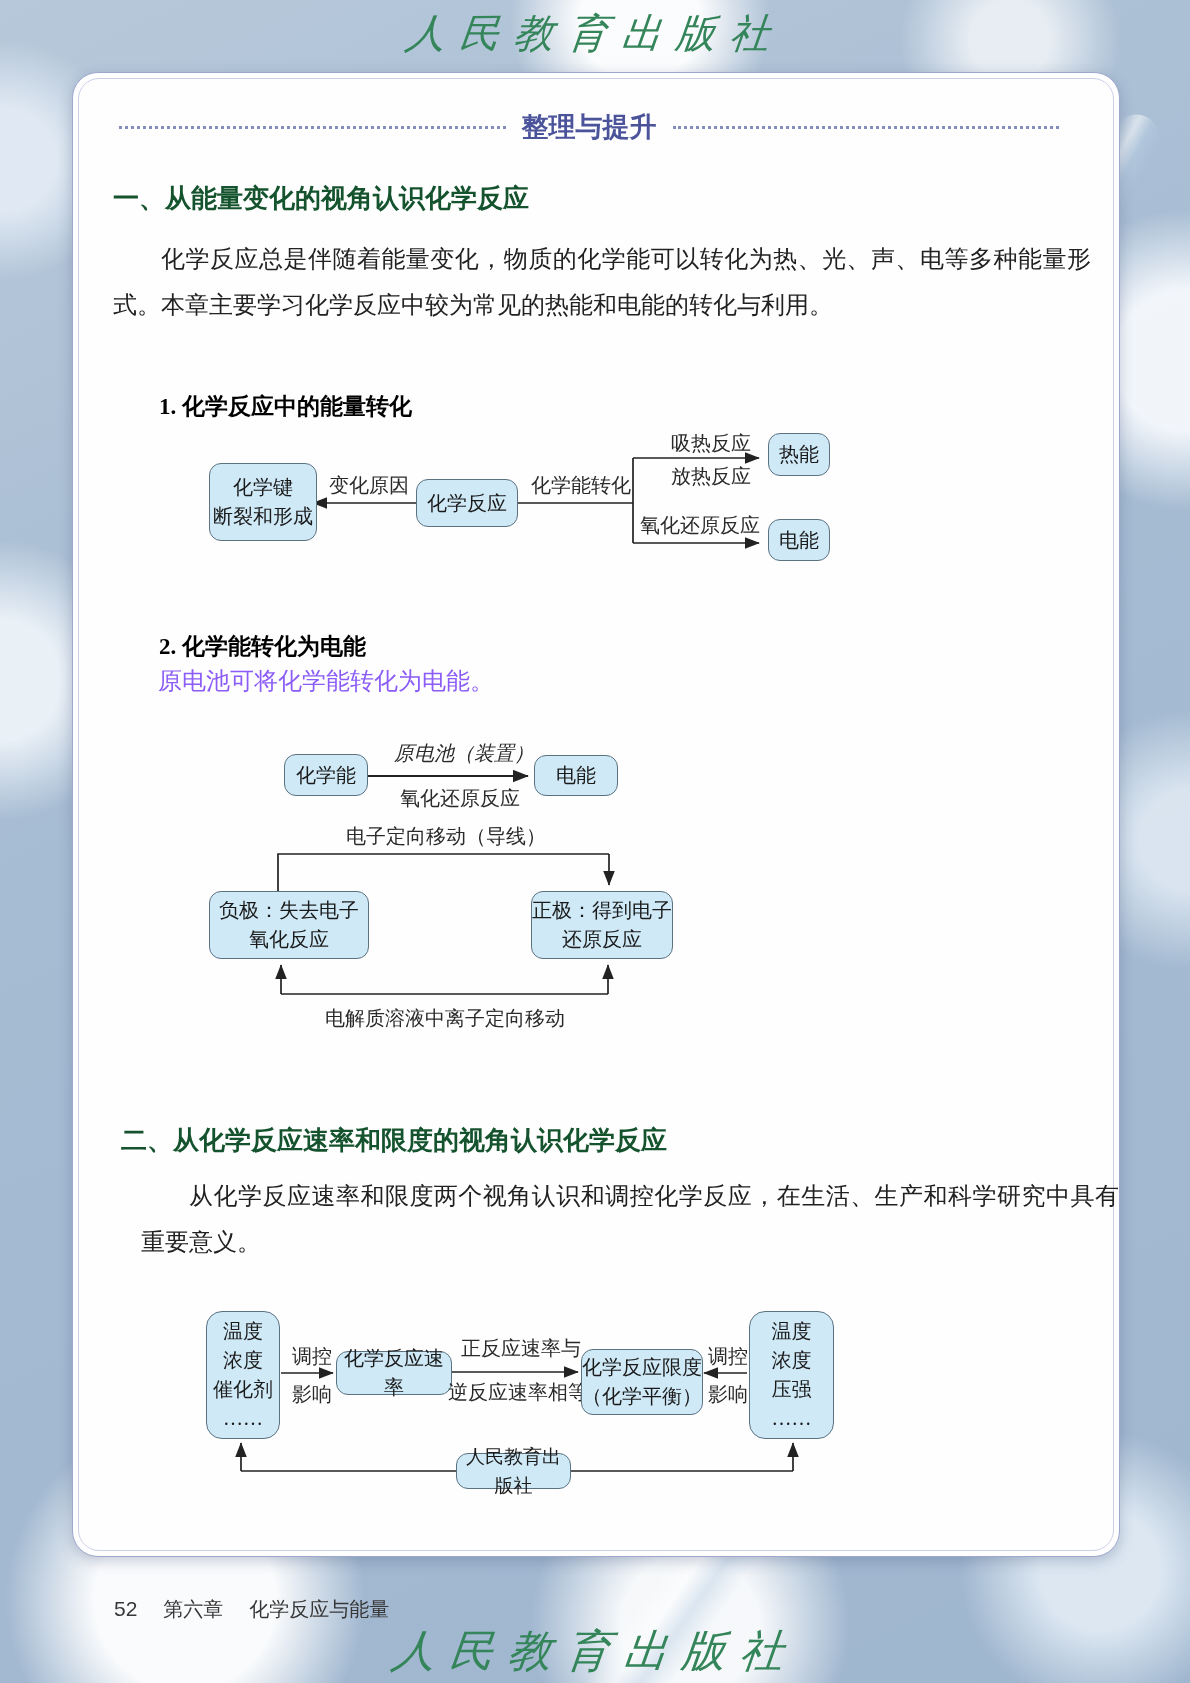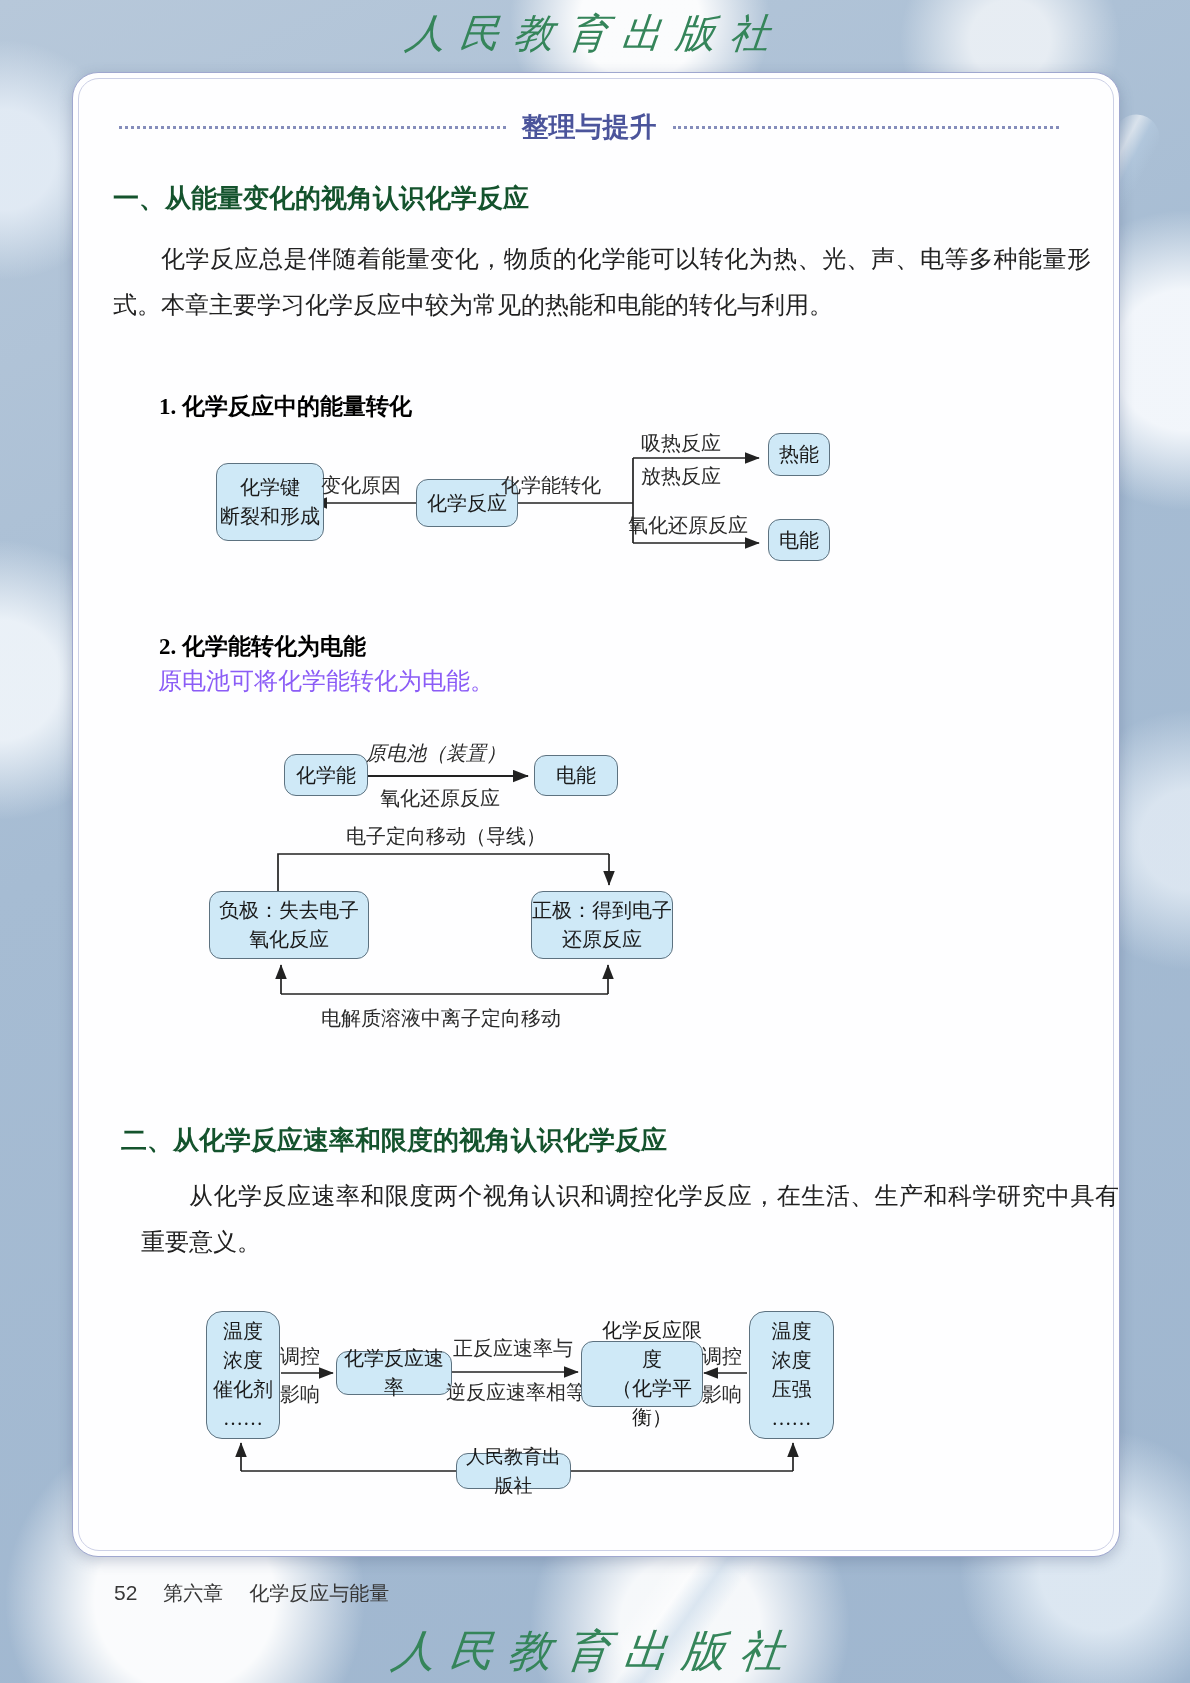--- a/index.html
+++ b/index.html
@@ -42,26 +42,26 @@
   .sub-heading{position:absolute;font-weight:bold;font-size:23px;color:#000000;white-space:nowrap;}
   .plain-text{position:absolute;font-size:24px;color:#8b5cf6;white-space:nowrap;}
   .diag{position:absolute;}
   .diag svg{position:absolute;left:0;top:0;}
   .dbox{
     position:absolute;background:#cfe9f7;border:1.6px solid #5d7280;border-radius:12px;
     display:flex;flex-direction:column;align-items:center;justify-content:center;
     font-size:20px;color:#1a1a1a;line-height:29px;text-align:center;box-sizing:border-box;
   }
   .dbox.tall{border-radius:16px;}
-  .dlabel{position:absolute;font-size:20px;color:#2a2a2a;text-align:left;line-height:26px;white-space:nowrap;}
+  .dlabel{position:absolute;font-size:20px;color:#2a2a2a;text-align:right;line-height:26px;white-space:nowrap;}
   .footer{position:absolute;left:114px;top:1580px;z-index:3;display:flex;align-items:baseline;
     font-size:20px;color:#373737;}
   .footer .pgnum{font-family:"Liberation Sans","DejaVu Sans",sans-serif;font-size:21px;}
   .footer .chap{margin-left:26px;}
-  .footer .chaptitle{margin-left:26px;}
+  .footer .chaptitle{margin-left:26px;margin-top:16px;}
 </style>
 </head>
 <body>
 
 <div class="page">
 
   <div class="streak" style="left:1035px;top:95px;width:46px;height:380px;transform:rotate(28deg);"></div>
   <div class="streak" style="left:660px;top:1420px;width:72px;height:330px;transform:rotate(35deg);"></div>
 
   <div class="calli" style="top:6px;font-size:40px;">人民教育出版社</div>
@@ -84,21 +84,21 @@
           <marker id="arrA" markerWidth="10" markerHeight="8" refX="8.5" refY="3.5" orient="auto">
             <path d="M0,0 L9,3.5 L0,7 Z" fill="#222"></path>
           </marker>
         </defs>
         <line x1="220" y1="77" x2="117" y2="77" stroke="#222" stroke-width="1.7" marker-end="url(#arrA)"></line>
         <line x1="322" y1="77" x2="437" y2="77" stroke="#222" stroke-width="1.7"></line>
         <line x1="437" y1="32" x2="437" y2="117" stroke="#222" stroke-width="1.7"></line>
         <line x1="437" y1="32" x2="563" y2="32" stroke="#222" stroke-width="1.7" marker-end="url(#arrA)"></line>
         <line x1="437" y1="117" x2="563" y2="117" stroke="#222" stroke-width="1.7" marker-end="url(#arrA)"></line>
       </svg>
-      <div class="dbox" style="left:20px;top:37px;width:108px;height:78px;">
+      <div class="dbox" style="left:13px;top:37px;width:108px;height:78px;">
         <span>化学键</span>
         <span>断裂和形成</span>
       </div>
       <div class="dlabel" style="left:125px;top:46px;width:88px;">变化原因</div>
       <div class="dbox" style="left:220px;top:53px;width:102px;height:48px;">化学反应</div>
       <div class="dlabel" style="left:305px;top:46px;width:130px;">化学能转化</div>
       <div class="dlabel" style="left:445px;top:4px;width:110px;">吸热反应</div>
       <div class="dlabel" style="left:445px;top:37px;width:110px;">放热反应</div>
       <div class="dbox" style="left:572px;top:7px;width:62px;height:43px;">热能</div>
       <div class="dlabel" style="left:432px;top:86px;width:132px;">氧化还原反应</div>
@@ -160,21 +160,21 @@
         <span>温度</span>
         <span>浓度</span>
         <span>催化剂</span>
         <span>……</span>
       </div>
       <div class="dlabel" style="left:84px;top:42px;width:52px;">调控</div>
       <div class="dlabel" style="left:84px;top:80px;width:52px;">影响</div>
       <div class="dbox" style="left:140px;top:50px;width:116px;height:44px;">化学反应速率</div>
       <div class="dlabel" style="left:257px;top:34px;width:128px;">正反应速率与</div>
       <div class="dlabel" style="left:250px;top:78px;width:142px;">逆反应速率相等</div>
-      <div class="dbox" style="left:385px;top:40px;width:122px;height:66px;padding-left:20px;">
+      <div class="dbox" style="left:385px;top:48px;width:122px;height:66px;">
         <span>化学反应限度</span>
         <span>（化学平衡）</span>
       </div>
       <div class="dlabel" style="left:506px;top:42px;width:46px;">调控</div>
       <div class="dlabel" style="left:506px;top:80px;width:46px;">影响</div>
       <div class="dbox tall" style="left:553px;top:10px;width:85px;height:128px;">
         <span>温度</span>
         <span>浓度</span>
         <span>压强</span>
         <span>……</span>

